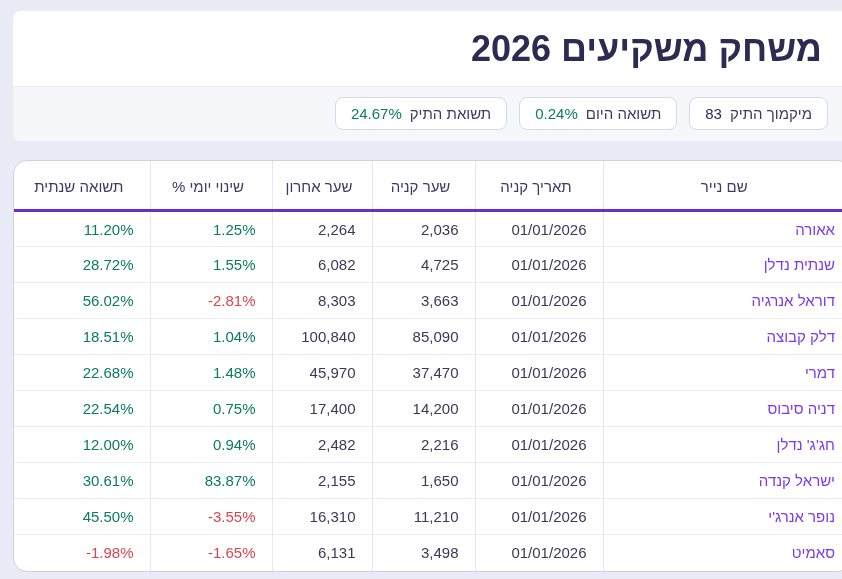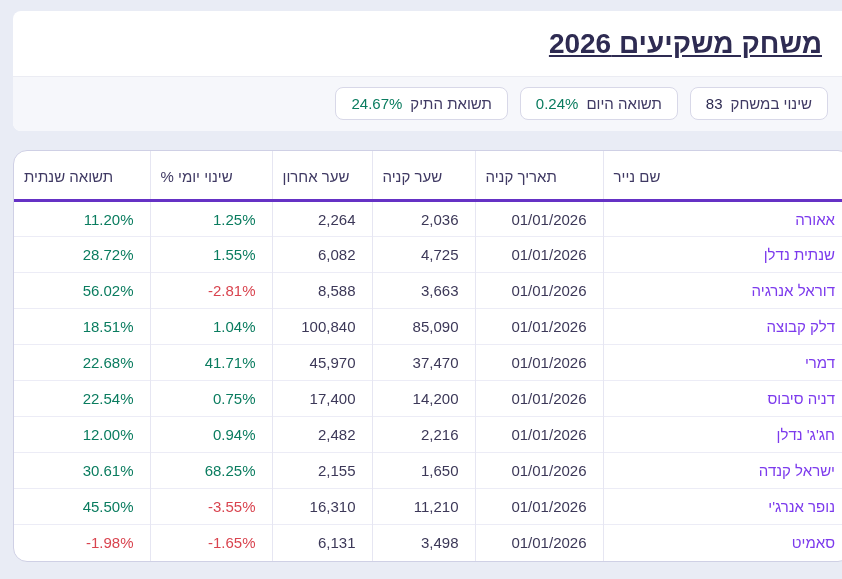--- a/index.html
+++ b/index.html
@@ -28,24 +28,23 @@
   .header-card{
     margin:11px -10px 0 13px;
     background:var(--card-bg);
     border-radius:8px;
     overflow:hidden;
   }
   .title-row{
     padding:17px 30px 16px 20px;
   }
   .title-row h1{
-    font-size:28px;
+    font-size:36px;
     font-weight:bold;
     color:var(--title-text);
-    text-decoration:underline;
   }
   .badges-band{
     background:var(--band-bg);
     border-top:1px solid #ebecf3;
     padding:10px 24px 11px 20px;
     display:flex;
     flex-direction:row;
     justify-content:flex-start;
     gap:12px;
   }
@@ -76,21 +75,21 @@
   }
   table{
     width:100%;
     border-collapse:collapse;
     table-layout:fixed;
   }
   thead th{
     font-size:15px;
     font-weight:400;
     color:var(--header-text);
-    text-align:left;
+    text-align:center;
     padding:17px 16px 14px 10px;
     border-bottom:3px solid var(--accent-purple);
     white-space:nowrap;
   }
   th + th, td + td{
     border-right:1px solid var(--col-border);
   }
   tbody tr + tr td{
     border-top:1px solid var(--row-border);
   }
@@ -114,21 +113,21 @@
 </style>
 </head>
 <body>
 
 <section class="header-card">
   <div class="title-row">
     <h1>משחק משקיעים 2026</h1>
   </div>
   <div class="badges-band">
     <div class="badge neutral">
-      <span class="badge-label">שינוי במשחק</span>
+      <span class="badge-label">מיקמוך התיק</span>
       <span class="badge-value">83</span>
     </div>
     <div class="badge positive">
       <span class="badge-label">תשואה היום</span>
       <span class="badge-value">0.24%</span>
     </div>
     <div class="badge positive">
       <span class="badge-label">תשואת התיק</span>
       <span class="badge-value">24.67%</span>
     </div>
@@ -171,40 +170,40 @@
     <td class="num">4,725</td>
     <td class="num">6,082</td>
     <td class="num pos">1.55%</td>
     <td class="num pos">28.72%</td>
   </tr>
 
   <tr>
     <td><a class="name-link">דוראל אנרגיה</a></td>
     <td class="num">01/01/2026</td>
     <td class="num">3,663</td>
-    <td class="num">8,588</td>
+    <td class="num">8,303</td>
     <td class="num neg">-2.81%</td>
     <td class="num pos">56.02%</td>
   </tr>
 
   <tr>
     <td><a class="name-link">דלק קבוצה</a></td>
     <td class="num">01/01/2026</td>
     <td class="num">85,090</td>
     <td class="num">100,840</td>
     <td class="num pos">1.04%</td>
     <td class="num pos">18.51%</td>
   </tr>
 
   <tr>
     <td><a class="name-link">דמרי</a></td>
     <td class="num">01/01/2026</td>
     <td class="num">37,470</td>
     <td class="num">45,970</td>
-    <td class="num pos">41.71%</td>
+    <td class="num pos">1.48%</td>
     <td class="num pos">22.68%</td>
   </tr>
 
   <tr>
     <td><a class="name-link">דניה סיבוס</a></td>
     <td class="num">01/01/2026</td>
     <td class="num">14,200</td>
     <td class="num">17,400</td>
     <td class="num pos">0.75%</td>
     <td class="num pos">22.54%</td>
@@ -217,21 +216,21 @@
     <td class="num">2,482</td>
     <td class="num pos">0.94%</td>
     <td class="num pos">12.00%</td>
   </tr>
 
   <tr>
     <td><a class="name-link">ישראל קנדה</a></td>
     <td class="num">01/01/2026</td>
     <td class="num">1,650</td>
     <td class="num">2,155</td>
-    <td class="num pos">68.25%</td>
+    <td class="num pos">83.87%</td>
     <td class="num pos">30.61%</td>
   </tr>
 
   <tr>
     <td><a class="name-link">נופר אנרג'י</a></td>
     <td class="num">01/01/2026</td>
     <td class="num">11,210</td>
     <td class="num">16,310</td>
     <td class="num neg">-3.55%</td>
     <td class="num pos">45.50%</td>

